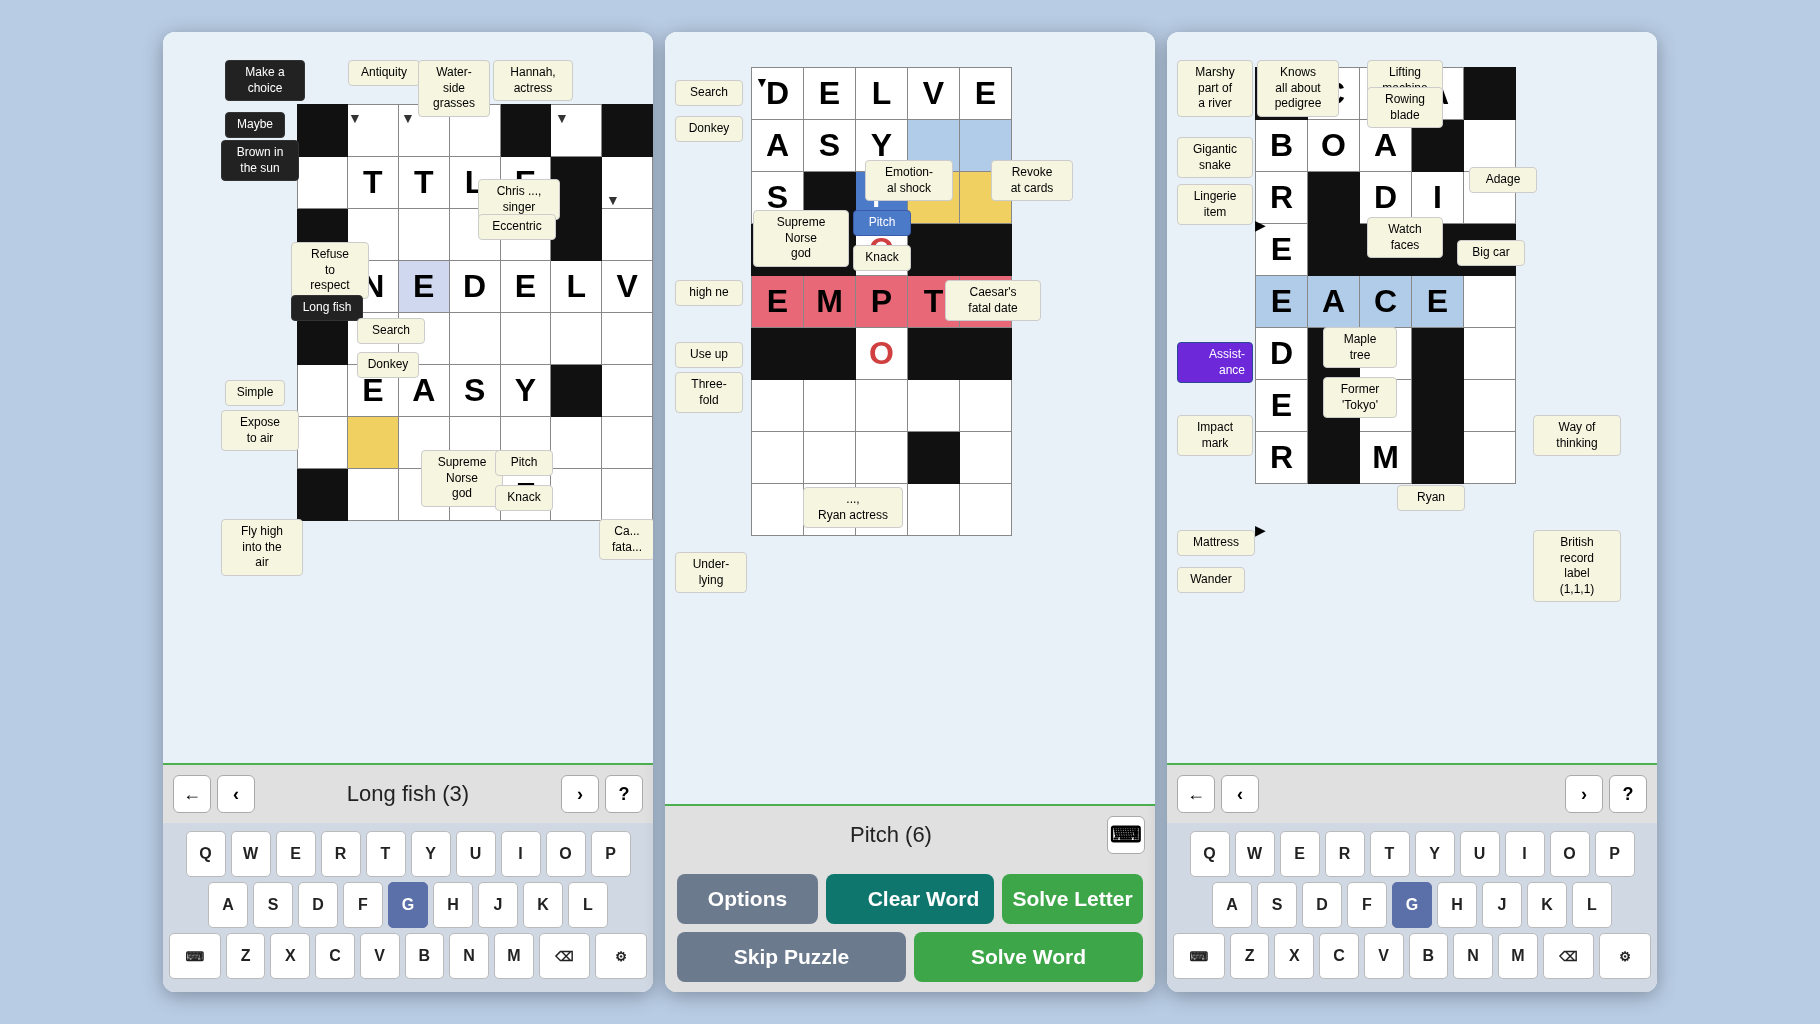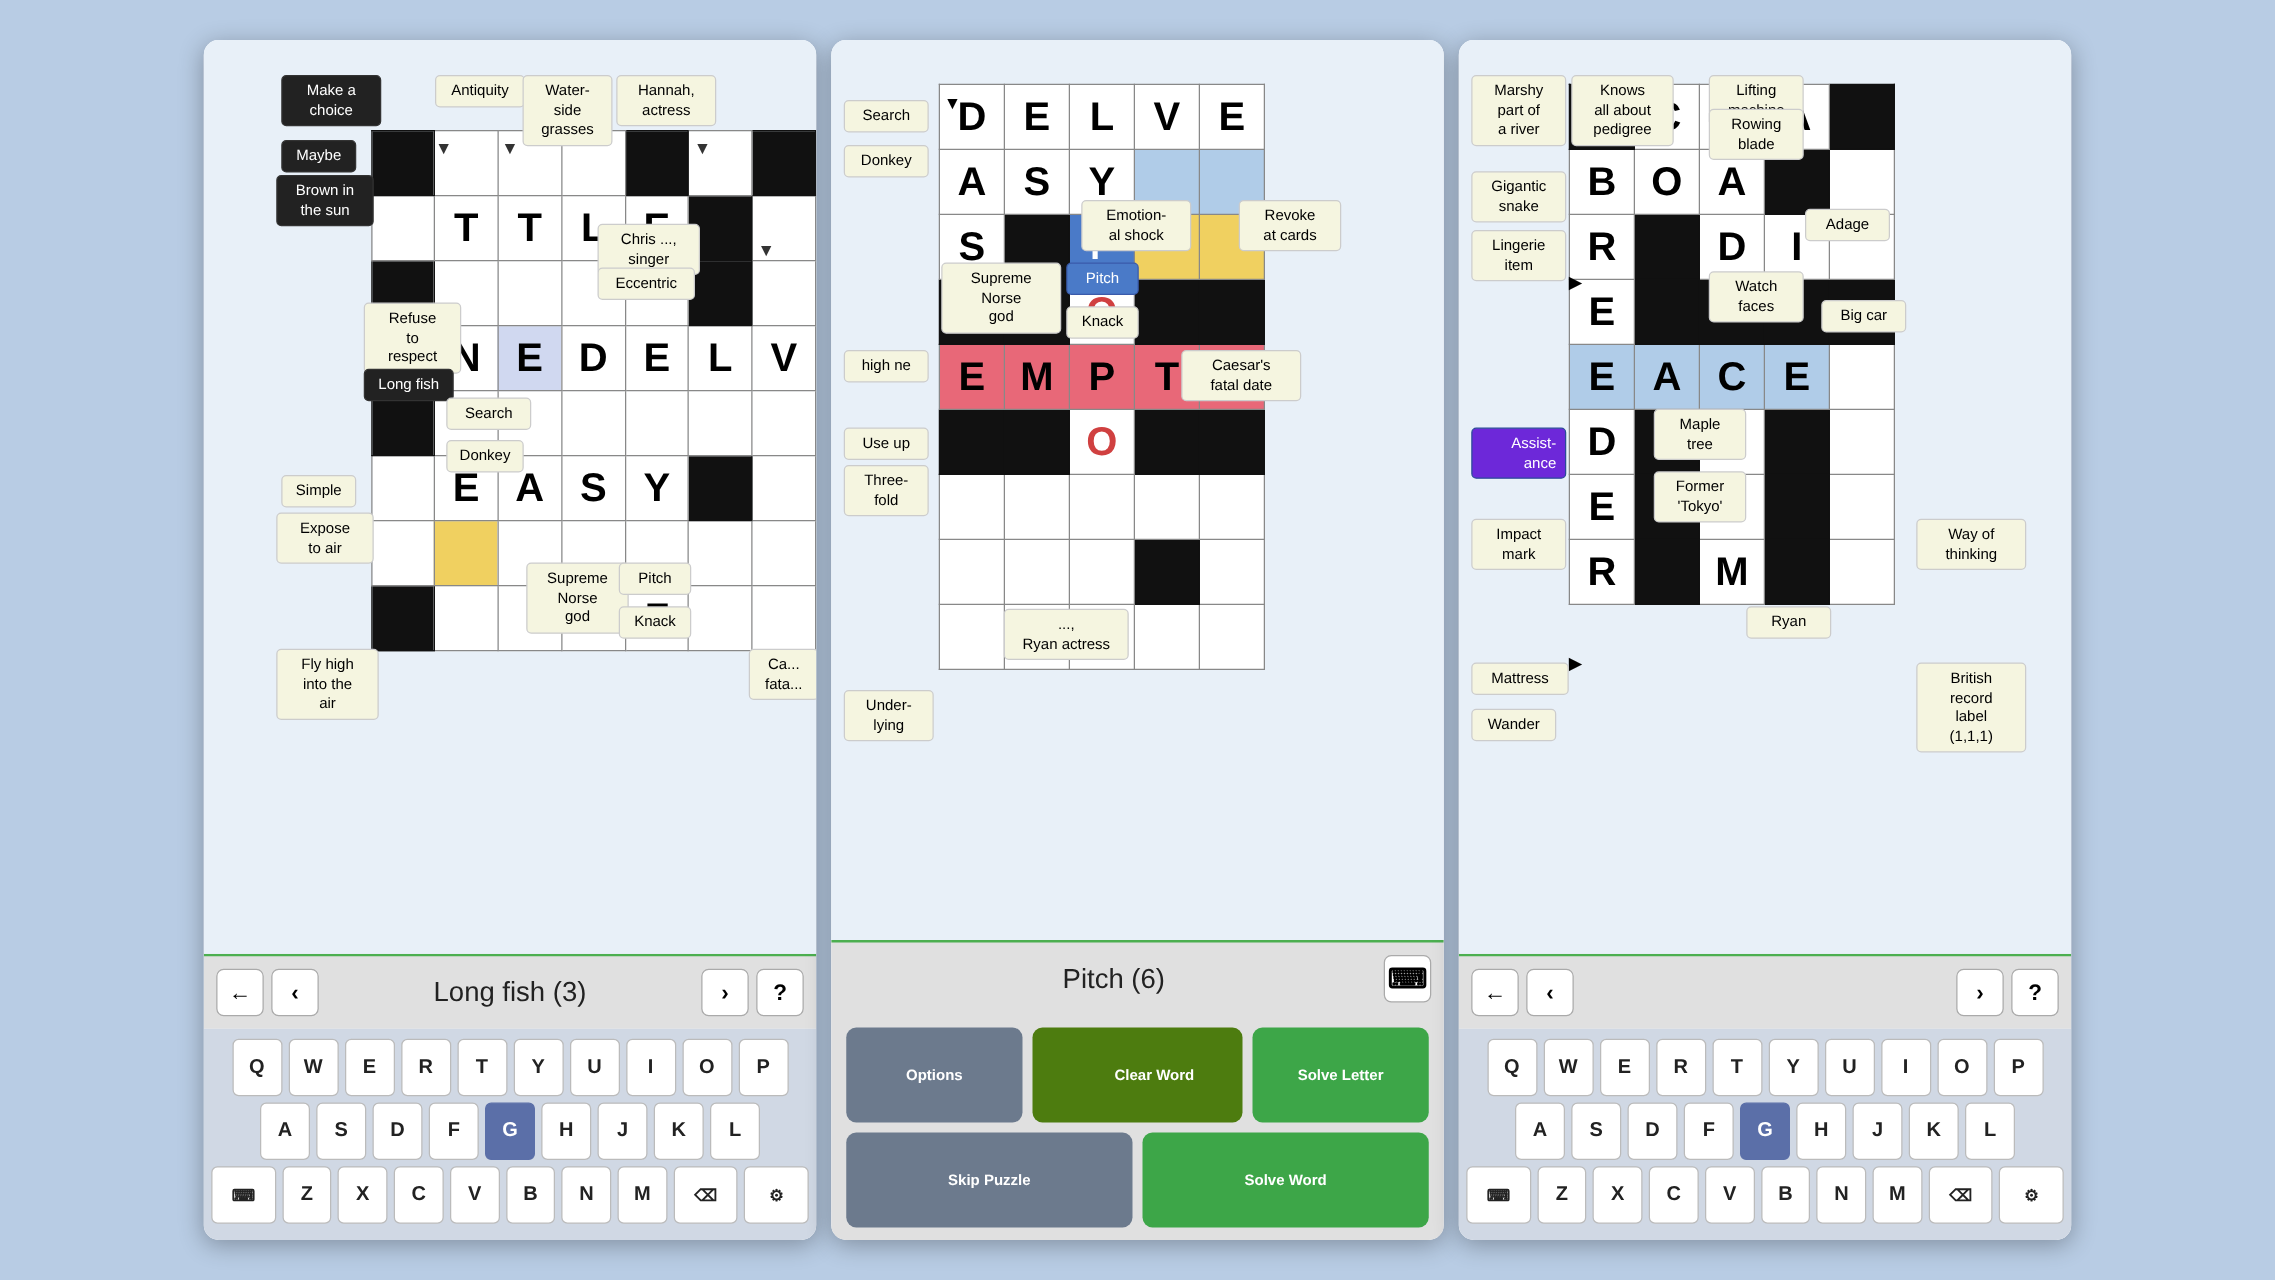--- a/index.html
+++ b/index.html
@@ -111,30 +111,30 @@
       display: flex;
       flex-direction: column;
       gap: 8px;
     }
     .action-row {
       display: flex;
       gap: 8px;
     }
     .action-btn {
       flex: 1;
-      height: 76px;
+      height: 50px;
       border: none;
       border-radius: 8px;
-      font-size: 12px;
+      font-size: 21px;
       font-weight: bold;
       cursor: pointer;
       color: #fff;
     }
     .btn-gray { background: #6c7a8d; }
-    .btn-orange { background: #4d7c0f; padding-left: 27px; }
+    .btn-orange { background: #0f766e; padding-left: 27px; }
     .btn-green { background: #3da648; }
     .btn-red { background: #d94030; }
 
     
     .left-grid-wrapper {
       position: relative;
       width: 100%;
       height: 100%;
       background: #e8f0f8;
     }
@@ -471,21 +471,21 @@
 <div class="panel panel-right">
   <div class="grid-area">
     <div class="right-grid-wrapper">
 
       <div class="clue-box" style="left:10px;top:28px;width:76px">Marshy<br>part of<br>a river</div>
       <div class="clue-box" style="left:90px;top:28px;width:82px">Knows<br>all about<br>pedigree</div>
       <div class="clue-box" style="left:200px;top:28px;width:76px">Lifting<br>machine</div>
       <div class="clue-box" style="left:200px;top:55px;width:76px">Rowing<br>blade</div>
       <div class="clue-box" style="left:10px;top:105px;width:76px">Gigantic<br>snake</div>
       <div class="clue-box" style="left:10px;top:152px;width:76px">Lingerie<br>item</div>
-      <div class="clue-box" style="left:277px;top:135px;width:68px">Adage</div>
+      <div class="clue-box" style="left:302px;top:135px;width:68px">Adage</div>
       <div class="clue-box" style="left:200px;top:185px;width:76px">Watch<br>faces</div>
       <div class="clue-box" style="left:290px;top:208px;width:68px">Big car</div>
       <div class="clue-box blue-box" style="left:10px;top:310px;width:76px">Assist-<br>ance</div>
       <div class="clue-box" style="left:156px;top:295px;width:74px">Maple<br>tree</div>
       <div class="clue-box" style="left:156px;top:345px;width:74px">Former<br>'Tokyo'</div>
       <div class="clue-box" style="left:366px;top:383px;width:88px">Way of<br>thinking</div>
       <div class="clue-box" style="left:10px;top:383px;width:76px">Impact<br>mark</div>
       <div class="clue-box" style="left:230px;top:453px;width:68px">Ryan</div>
       <div class="clue-box" style="left:10px;top:498px;width:78px">Mattress</div>
       <div class="clue-box" style="left:10px;top:535px;width:68px">Wander</div>

